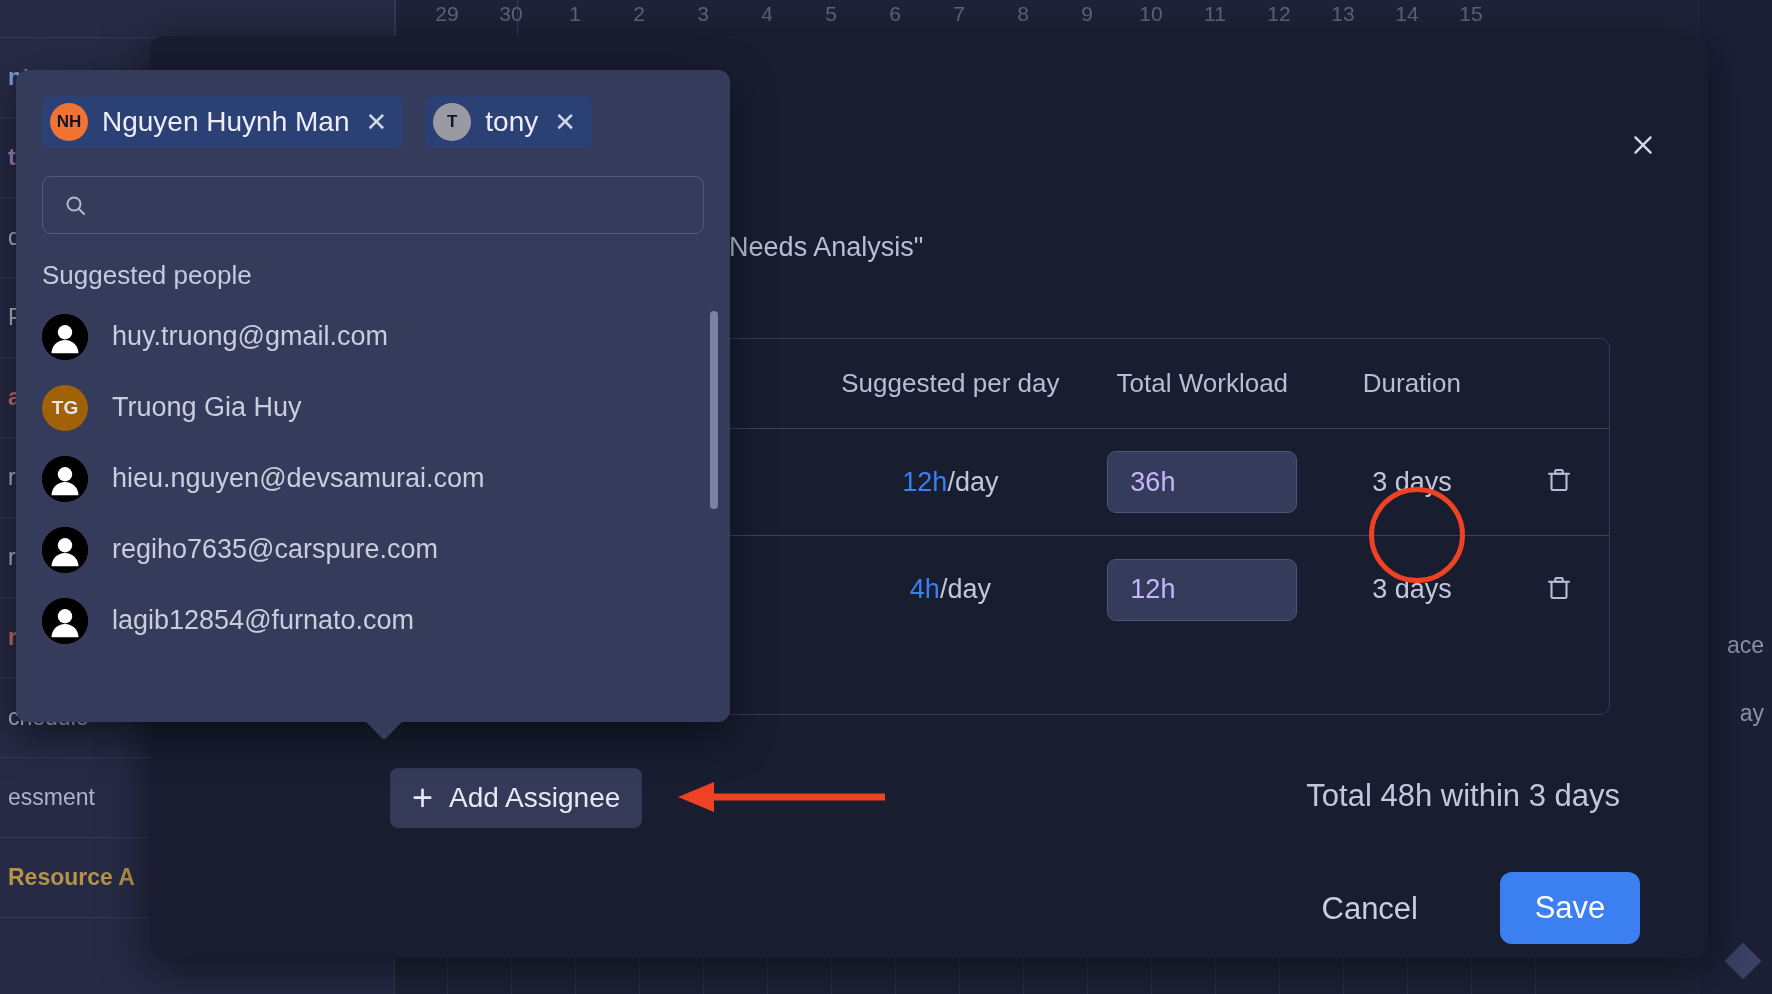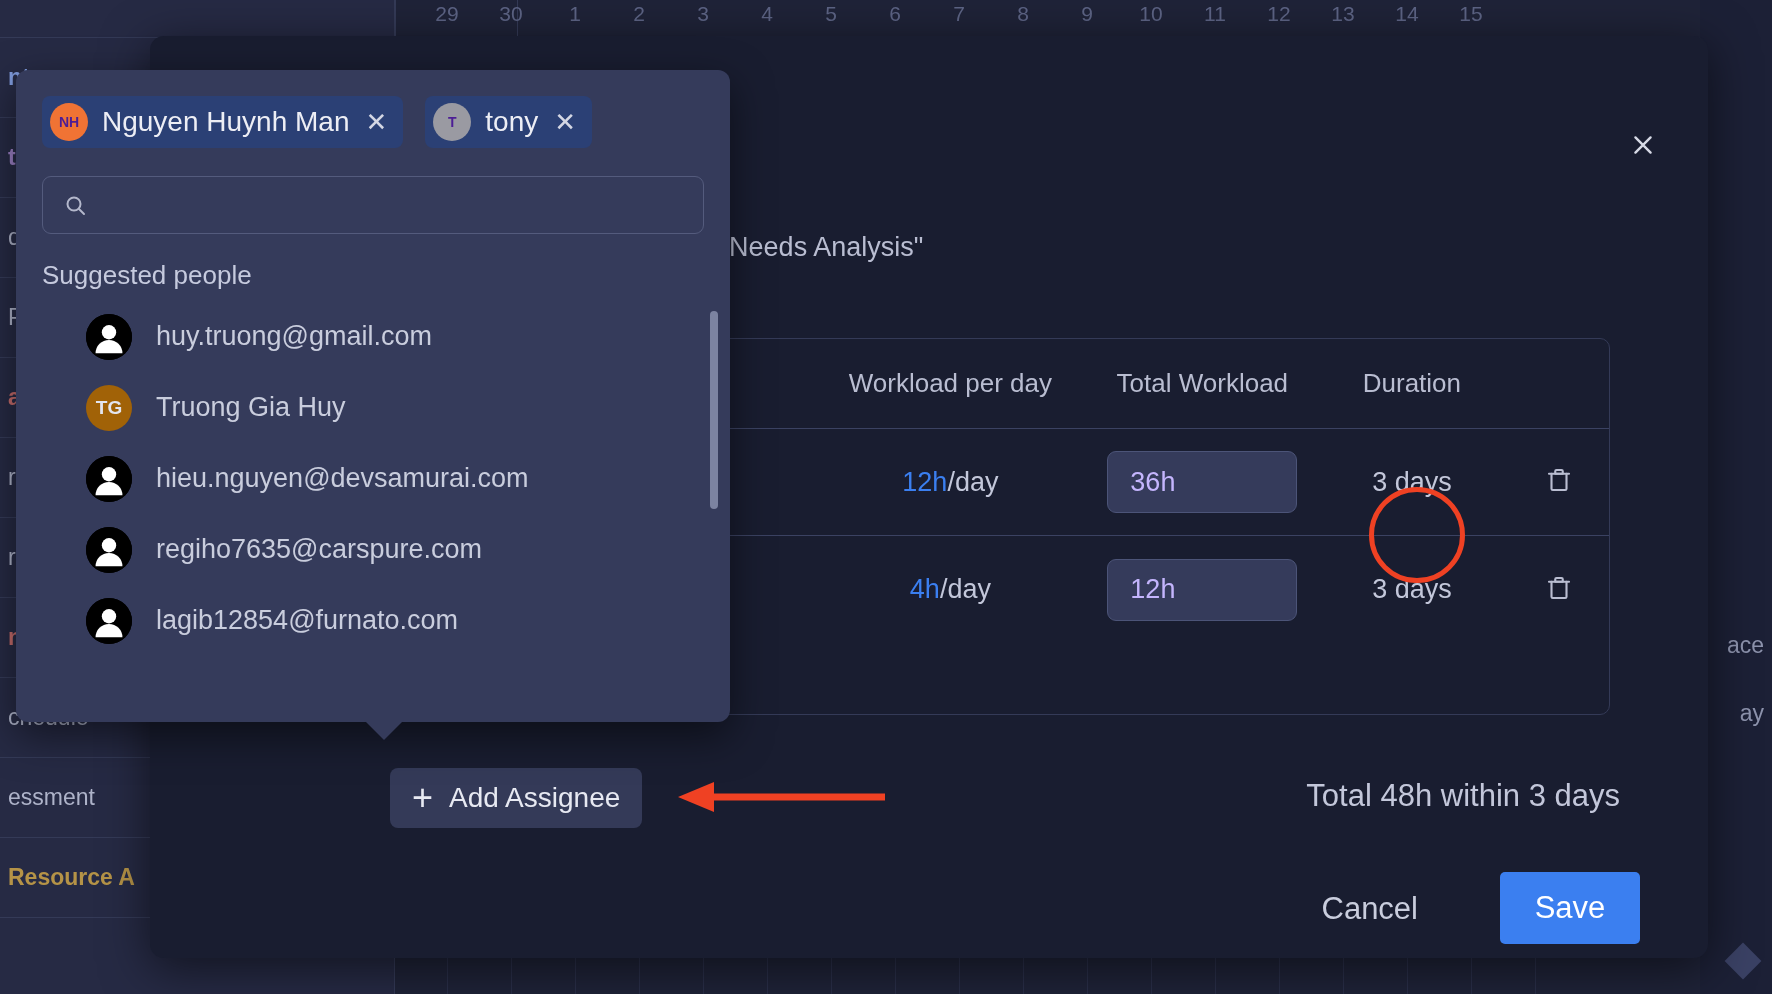--- a/index.html
+++ b/index.html
@@ -148,21 +148,21 @@
   }
 
   .btn-cancel {
     position: absolute; right: 290px; top: 855px;
     font-size: 31px; color: #c9cddd; cursor: pointer;
     background: none; border: none; font-family: inherit;
   }
   .btn-save {
     position: absolute; right: 68px; top: 836px;
     width: 140px; height: 72px;
-    background: #3b7ff0; border: none; border-radius: 5px;
+    background: #3b7ff0; border: none; border-radius: 12px;
     color: #ffffff; font-size: 31px; cursor: pointer;
     font-family: inherit;
     margin-left: 36px;
   }
 
   
   .add-assignee {
     position: absolute; left: 240px; top: 732px;
     height: 60px; padding: 0 22px;
     display: flex; align-items: center; gap: 16px;
@@ -191,21 +191,21 @@
     display: flex; gap: 22px; padding: 26px 26px 0 26px; flex-wrap: wrap;
   }
   .chip {
     display: flex; align-items: center; gap: 14px;
     height: 52px; padding: 0 16px 0 8px;
     background: #2b4075; border-radius: 8px;
   }
   .chip-av {
     width: 38px; height: 38px; border-radius: 50%;
     display: flex; align-items: center; justify-content: center;
-    font-size: 14px; font-weight: bold; color: #4c1d95;
+    font-size: 17px; font-weight: bold; color: #0f172a;
   }
   .chip-av.orange { background: #f07334; }
   .chip-av.gray   { background: #9a9aa2; }
   .chip-name { font-size: 28px; color: #edeef5; white-space: nowrap; }
   .chip-x {
     font-size: 26px; color: #d4d7e4; cursor: pointer; line-height: 1;
     padding-left: 2px;
   }
 
   .search-wrap {
@@ -220,21 +220,21 @@
     font-size: 27px; color: #e7e9f2; font-family: inherit;
   }
   .search-input::placeholder { color: #9397ae; }
 
   .suggest-title {
     margin: 26px 0 0 26px;
     font-size: 26px; color: #c6cade;
   }
   .suggest-list {
     margin-top: 10px; padding: 0 26px 0 26px;
-    height: 390px; overflow: hidden; position: relative; margin-left: 44px;
+    height: 390px; overflow: hidden; position: relative;
   }
   .suggest-item {
     display: flex; align-items: center; gap: 24px;
     height: 71px; cursor: pointer;
   }
   .sug-av {
     width: 46px; height: 46px; border-radius: 50%;
     display: flex; align-items: center; justify-content: center;
     flex: none;
   }
@@ -360,21 +360,21 @@
         <path d="M5 5 L19 19 M19 5 L5 19"></path>
       </svg>
     </div>
 
     <div class="dialog-subtitle">"User Needs Analysis"</div>
 
     <div class="wl-table">
 
       <div class="wl-head">
         <div class="c-name"></div>
-        <div class="c-perday   hcell">Workload per day</div>
+        <div class="c-perday   hcell">Suggested per day</div>
         <div class="c-total    hcell">Total Workload</div>
         <div class="c-duration hcell">Duration</div>
         <div class="c-action"></div>
       </div>
 
       <div class="wl-row">
         <div class="c-name"></div>
         <div class="c-perday">
           <span class="perday"><span class="hrs">12h</span><span>/day</span></span>
         </div>

